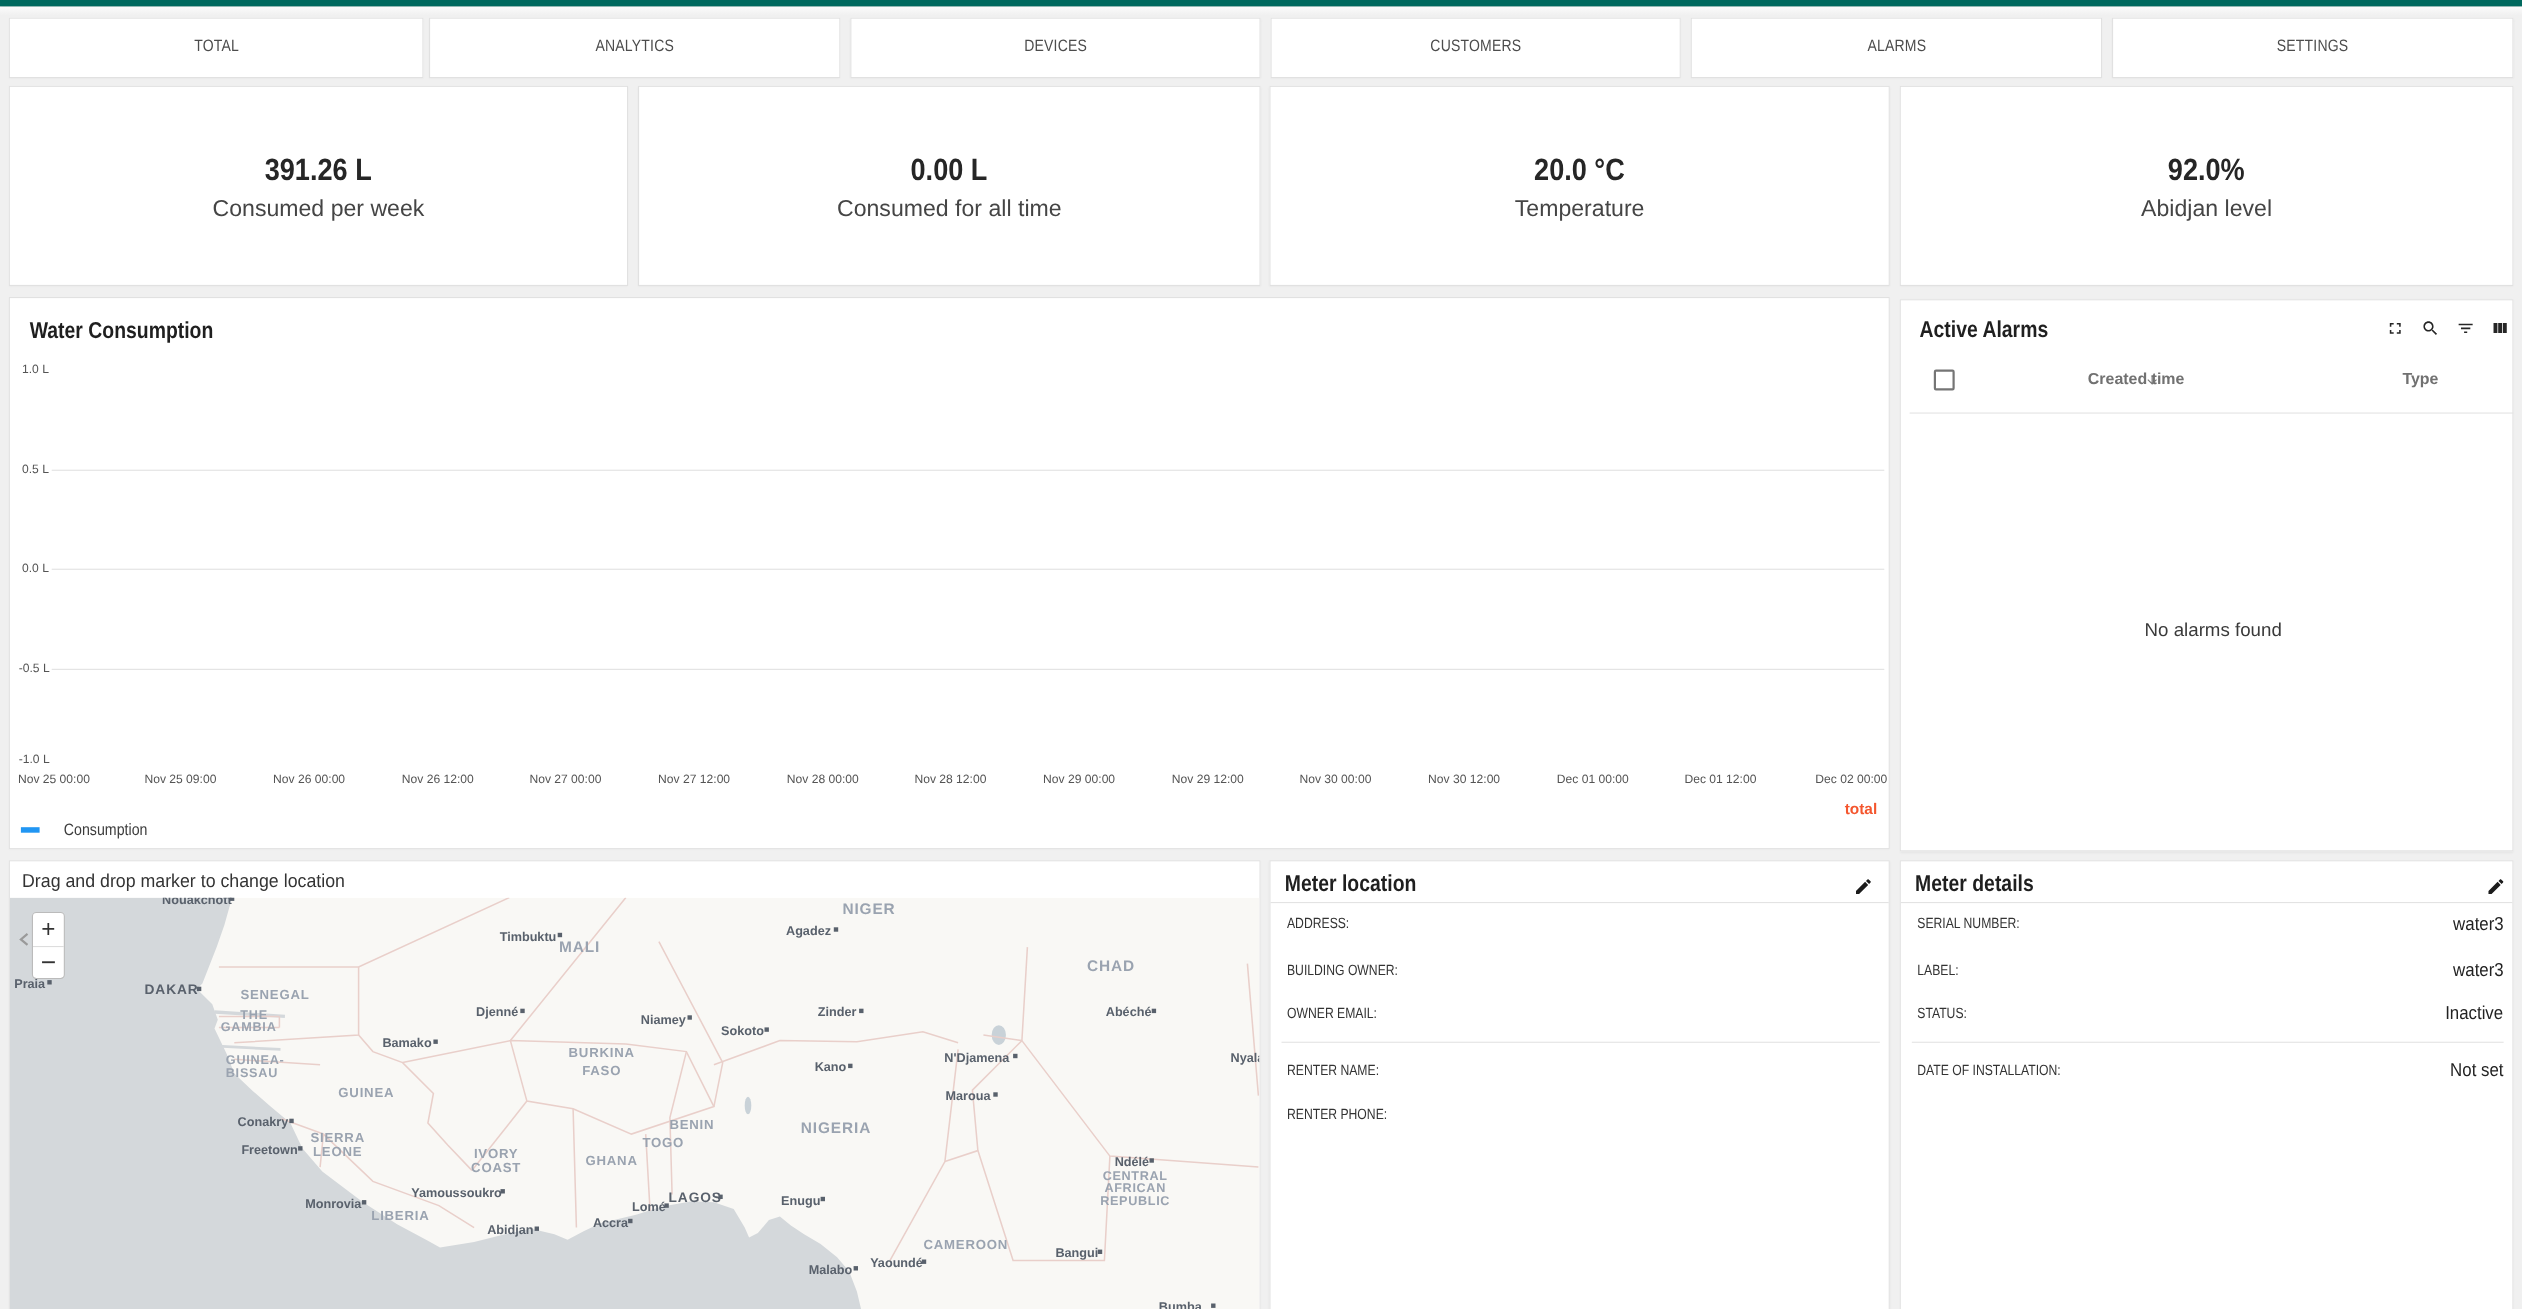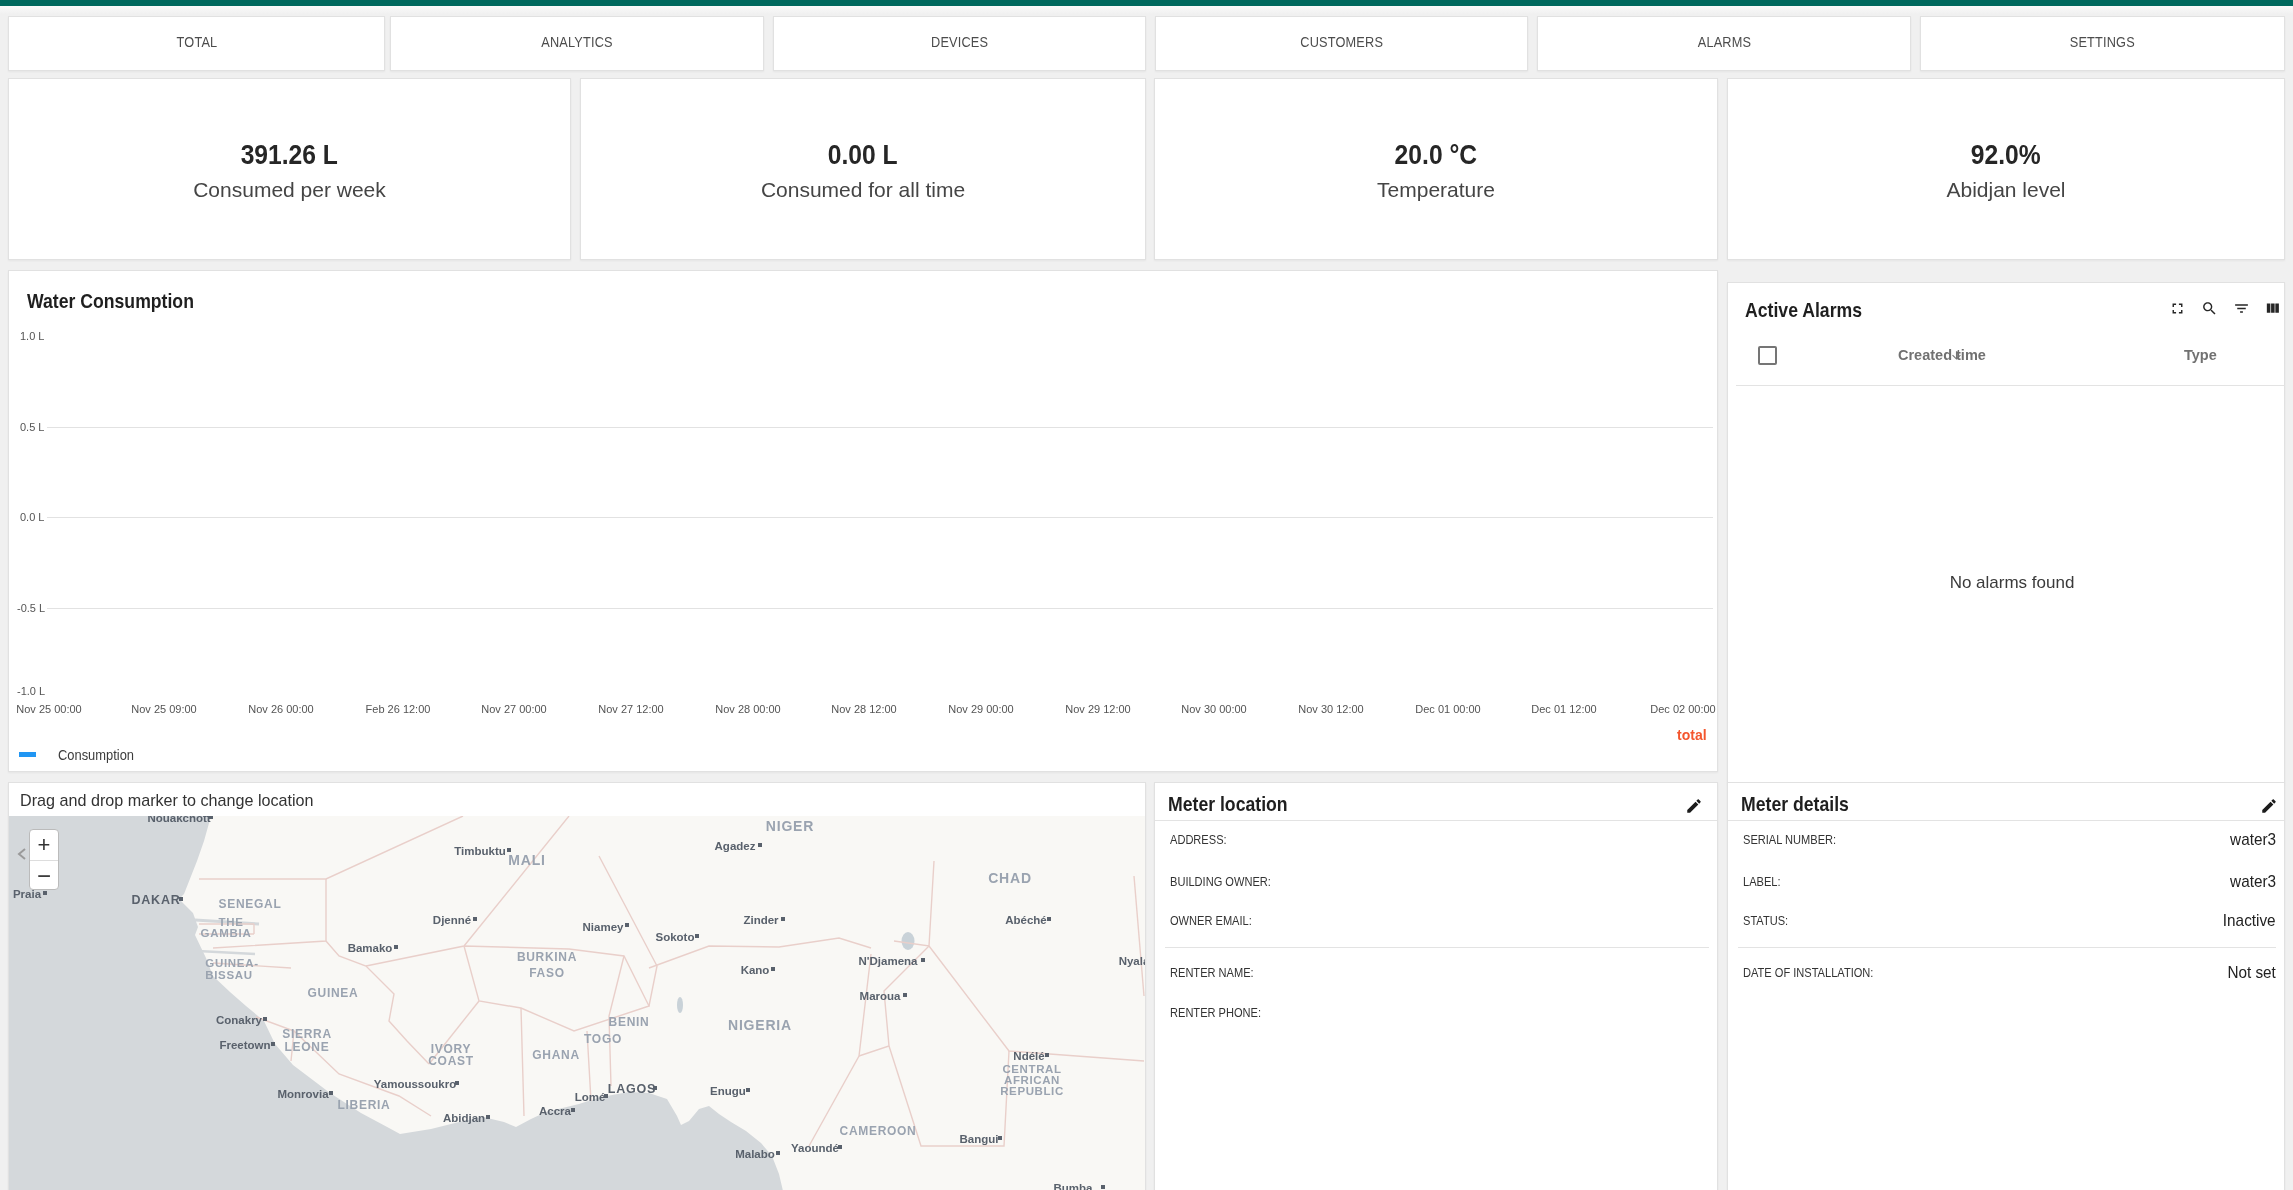--- a/index.html
+++ b/index.html
@@ -69,38 +69,38 @@
   <div class="axisl" style="left:11px;top:240px;">0.0 L</div>
   <div class="axisl" style="left:8px;top:331px;">-0.5 L</div>
   <div class="axisl" style="left:8px;top:414px;">-1.0 L</div>
   <div class="gline" style="left:38px;top:156px;width:1666px;"></div>
   <div class="gline" style="left:38px;top:246px;width:1666px;"></div>
   <div class="gline" style="left:38px;top:337px;width:1666px;"></div>
 
   <div class="xlab" style="left:40px;top:432px;">Nov 25 00:00</div>
   <div class="xlab" style="left:155px;top:432px;">Nov 25 09:00</div>
   <div class="xlab" style="left:272px;top:432px;">Nov 26 00:00</div>
-  <div class="xlab" style="left:389px;top:432px;">Feb 26 12:00</div>
+  <div class="xlab" style="left:389px;top:432px;">Nov 26 12:00</div>
   <div class="xlab" style="left:505px;top:432px;">Nov 27 00:00</div>
   <div class="xlab" style="left:622px;top:432px;">Nov 27 12:00</div>
   <div class="xlab" style="left:739px;top:432px;">Nov 28 00:00</div>
   <div class="xlab" style="left:855px;top:432px;">Nov 28 12:00</div>
   <div class="xlab" style="left:972px;top:432px;">Nov 29 00:00</div>
   <div class="xlab" style="left:1089px;top:432px;">Nov 29 12:00</div>
   <div class="xlab" style="left:1205px;top:432px;">Nov 30 00:00</div>
   <div class="xlab" style="left:1322px;top:432px;">Nov 30 12:00</div>
   <div class="xlab" style="left:1439px;top:432px;">Dec 01 00:00</div>
   <div class="xlab" style="left:1555px;top:432px;">Dec 01 12:00</div>
   <div class="xlab" style="left:1674px;top:432px;">Dec 02 00:00</div>
   <div style="position:absolute;left:1668px;top:456px;font-size:14px;font-weight:bold;color:#f4562e;">total</div>
   <div style="position:absolute;left:10px;top:481px;width:17px;height:5px;background:#2196f3;"></div>
   <div style="position:absolute;left:49px;top:475px;font-size:15px;color:#3c3c3c;transform:scaleX(.86);transform-origin:0 0;">Consumption</div>
 </div>
 
-<div class="card" style="left:1727px;top:282px;width:558px;height:502px;">
+<div class="card" style="left:1727px;top:272px;width:558px;height:502px;">
   <div class="wtitle" style="left:17px;top:15px;">Active Alarms</div>
 
   <svg style="position:absolute;right:98px;top:17px;" width="17" height="17" viewBox="0 0 24 24" fill="#262626">
       <path d="M7 14H5v5h5v-2H7v-3zm-2-4h2V7h3V5H5v5zm12 7h-3v2h5v-5h-2v3zM14 5v2h3v3h2V5h-5z"></path>
     </svg>
   <svg style="position:absolute;right:66px;top:17px;" width="17" height="17" viewBox="0 0 24 24" fill="#262626">
       <path d="M15.5 14h-.79l-.28-.27C15.41 12.59 16 11.11 16 9.5 16 5.91 13.09 3 9.5 3S3 5.91 3 9.5 5.91 16 9.5 16c1.61 0 3.09-.59 4.23-1.57l.27.28v.79l5 4.99L20.49 19l-4.99-5zm-6 0C7.01 14 5 11.99 5 9.5S7.01 5 9.5 5 14 7.01 14 9.5 11.99 14 9.5 14z"></path>
     </svg>
   <svg style="position:absolute;right:34px;top:17px;" width="17" height="17" viewBox="0 0 24 24" fill="#262626">
       <path d="M10 18h4v-2h-4v2zM3 6v2h18V6H3zm3 7h12v-2H6v2z"></path>

